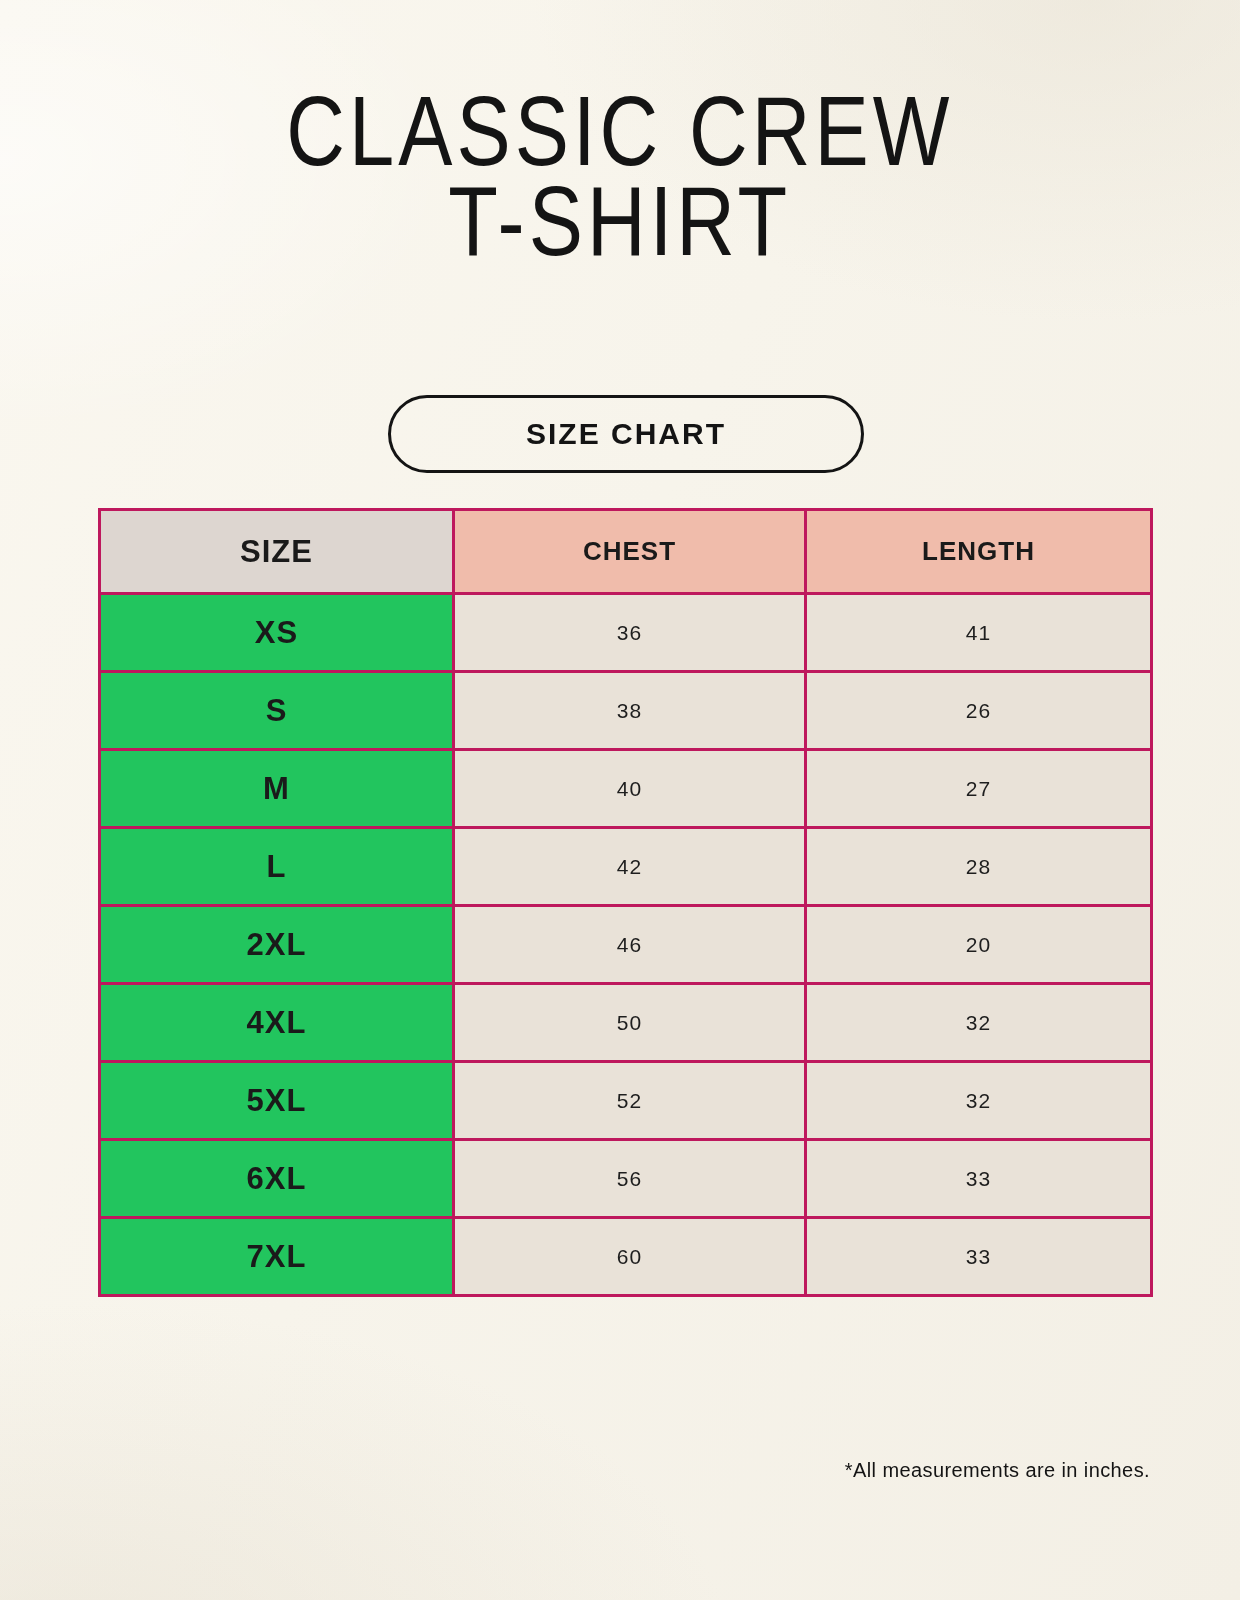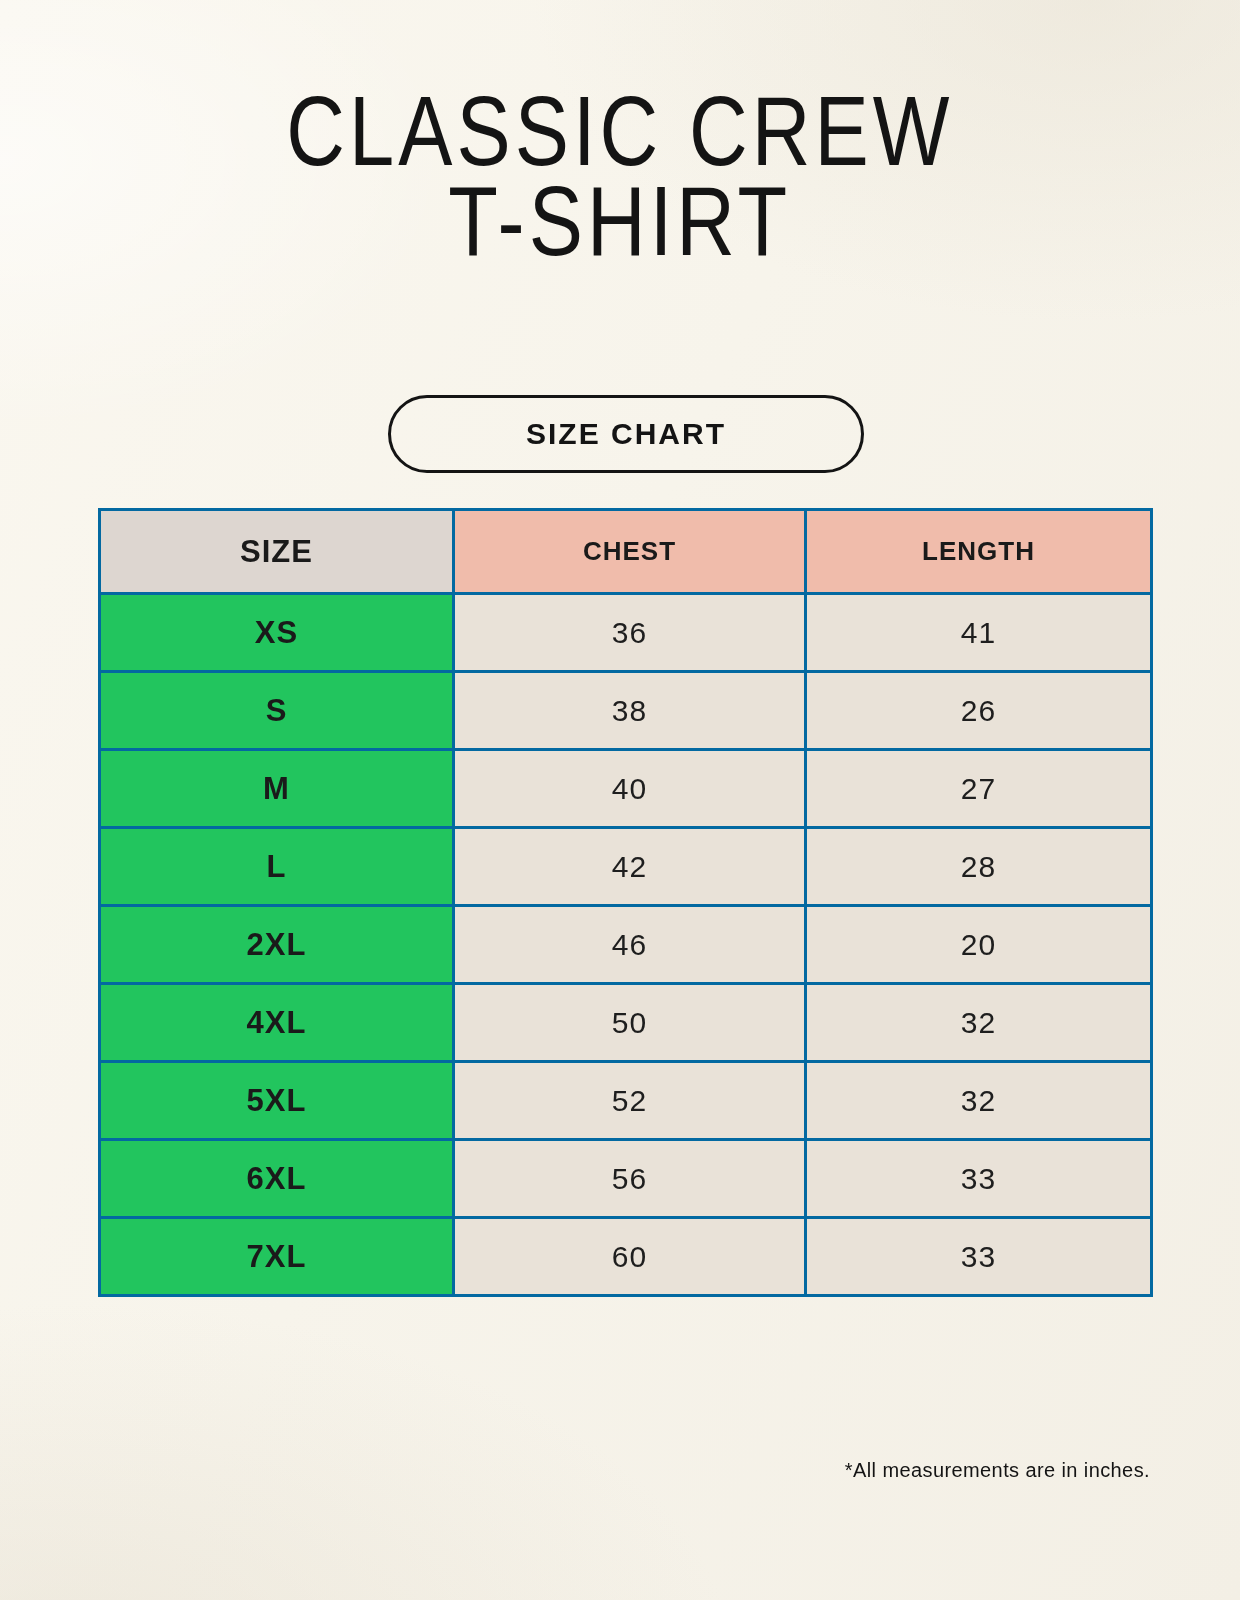--- a/index.html
+++ b/index.html
@@ -43,34 +43,34 @@
     cursor:pointer;
     margin-top:40px;
   }
 
   table.size-chart {
     position:absolute; left:98px; top:508px; width:1052px;
     border-collapse:collapse;
     table-layout:fixed;
   }
   .size-chart th, .size-chart td {
-    border:3px solid #0369a1;
+    border:3px solid #be185d;
     text-align:center;
     vertical-align:middle;
     letter-spacing:1px;
   }
   .size-chart thead tr { height:84px; }
   .size-chart tbody tr { height:78px; }
   .size-chart .col1 { width:354px; }
   .size-chart .col2 { width:352px; }
   .size-chart .col3 { width:346px; }
   .hdr-size  { background:#DDD6D0; font-size:31px; font-weight:bold; }
   .hdr-meas  { background:#F0BCAB; font-size:26px; font-weight:bold; }
   .cell-size { background:#22c55e; font-size:31px; font-weight:bold; }
-  .cell-val  { background:#E9E2D8; font-size:30px; font-weight:400; color:#1E1E1E; }
+  .cell-val  { background:#E9E2D8; font-size:21px; font-weight:400; color:#1E1E1E; }
 
   .footnote {
     position:absolute; left:98px; top:1459px; width:1052px;
     text-align:right;
     font-size:20px; font-weight:normal; letter-spacing:0.4px; color:#141414;
   }
 </style>
 </head>
 <body>
 

